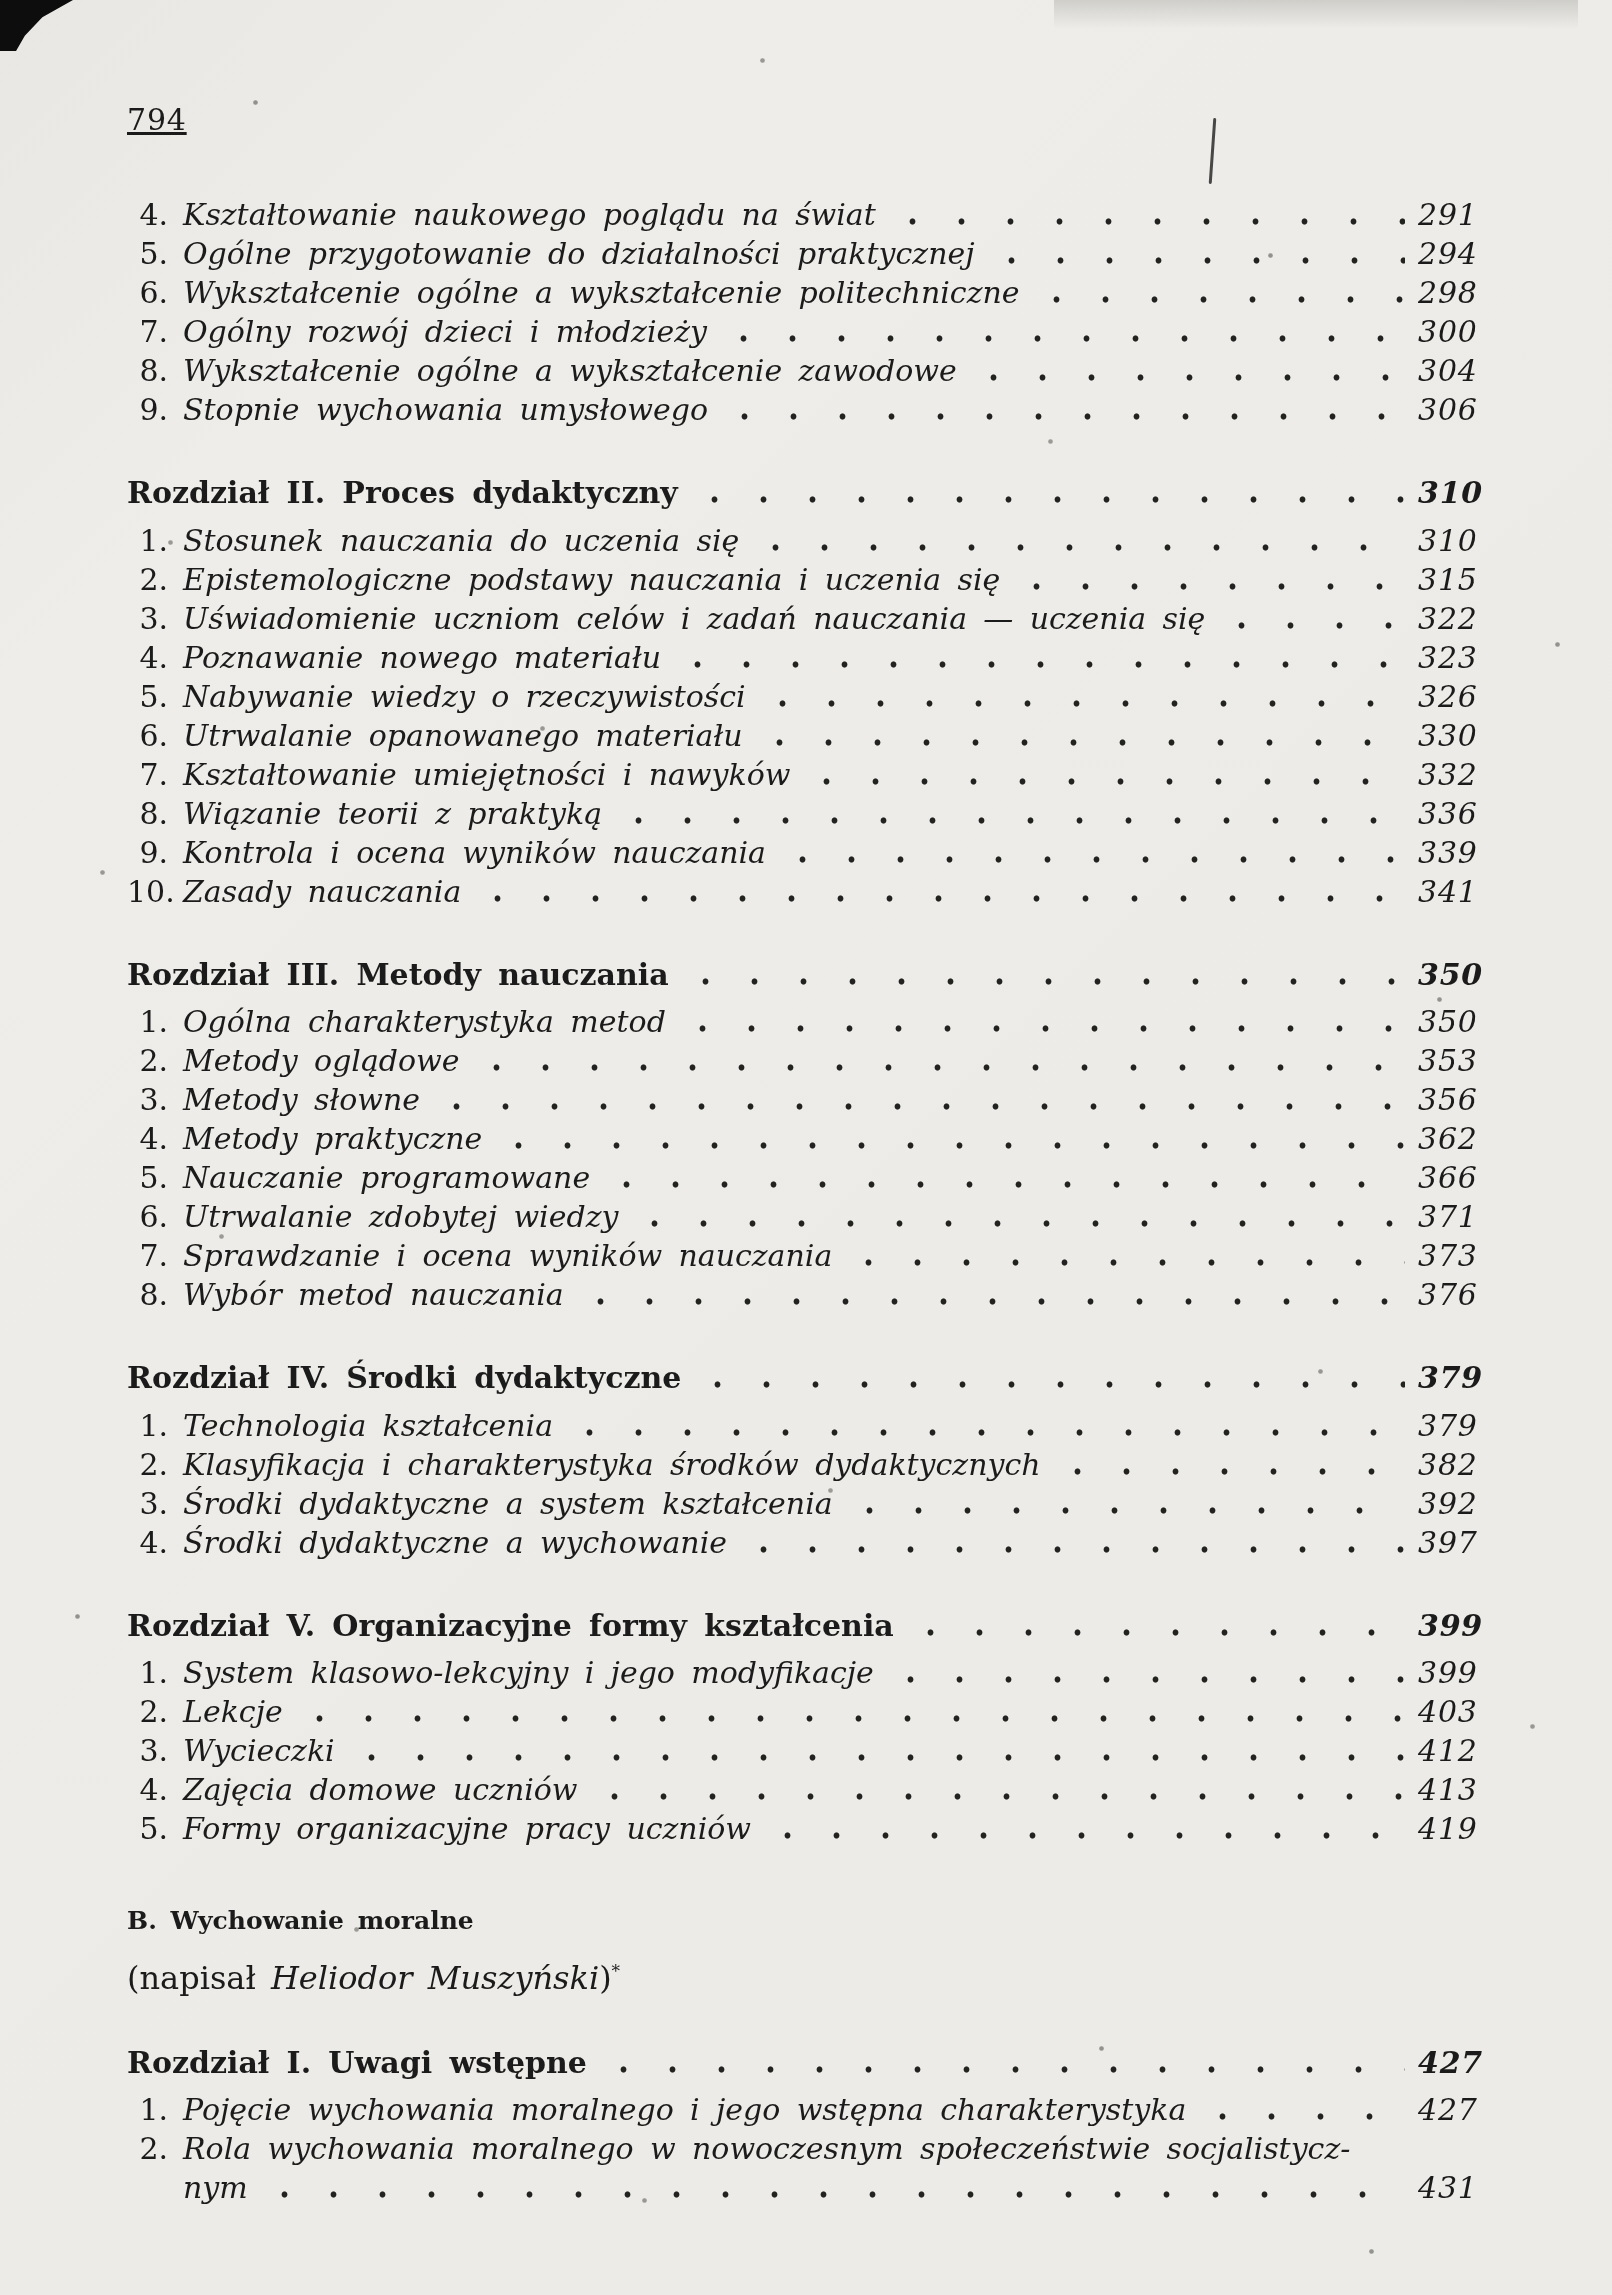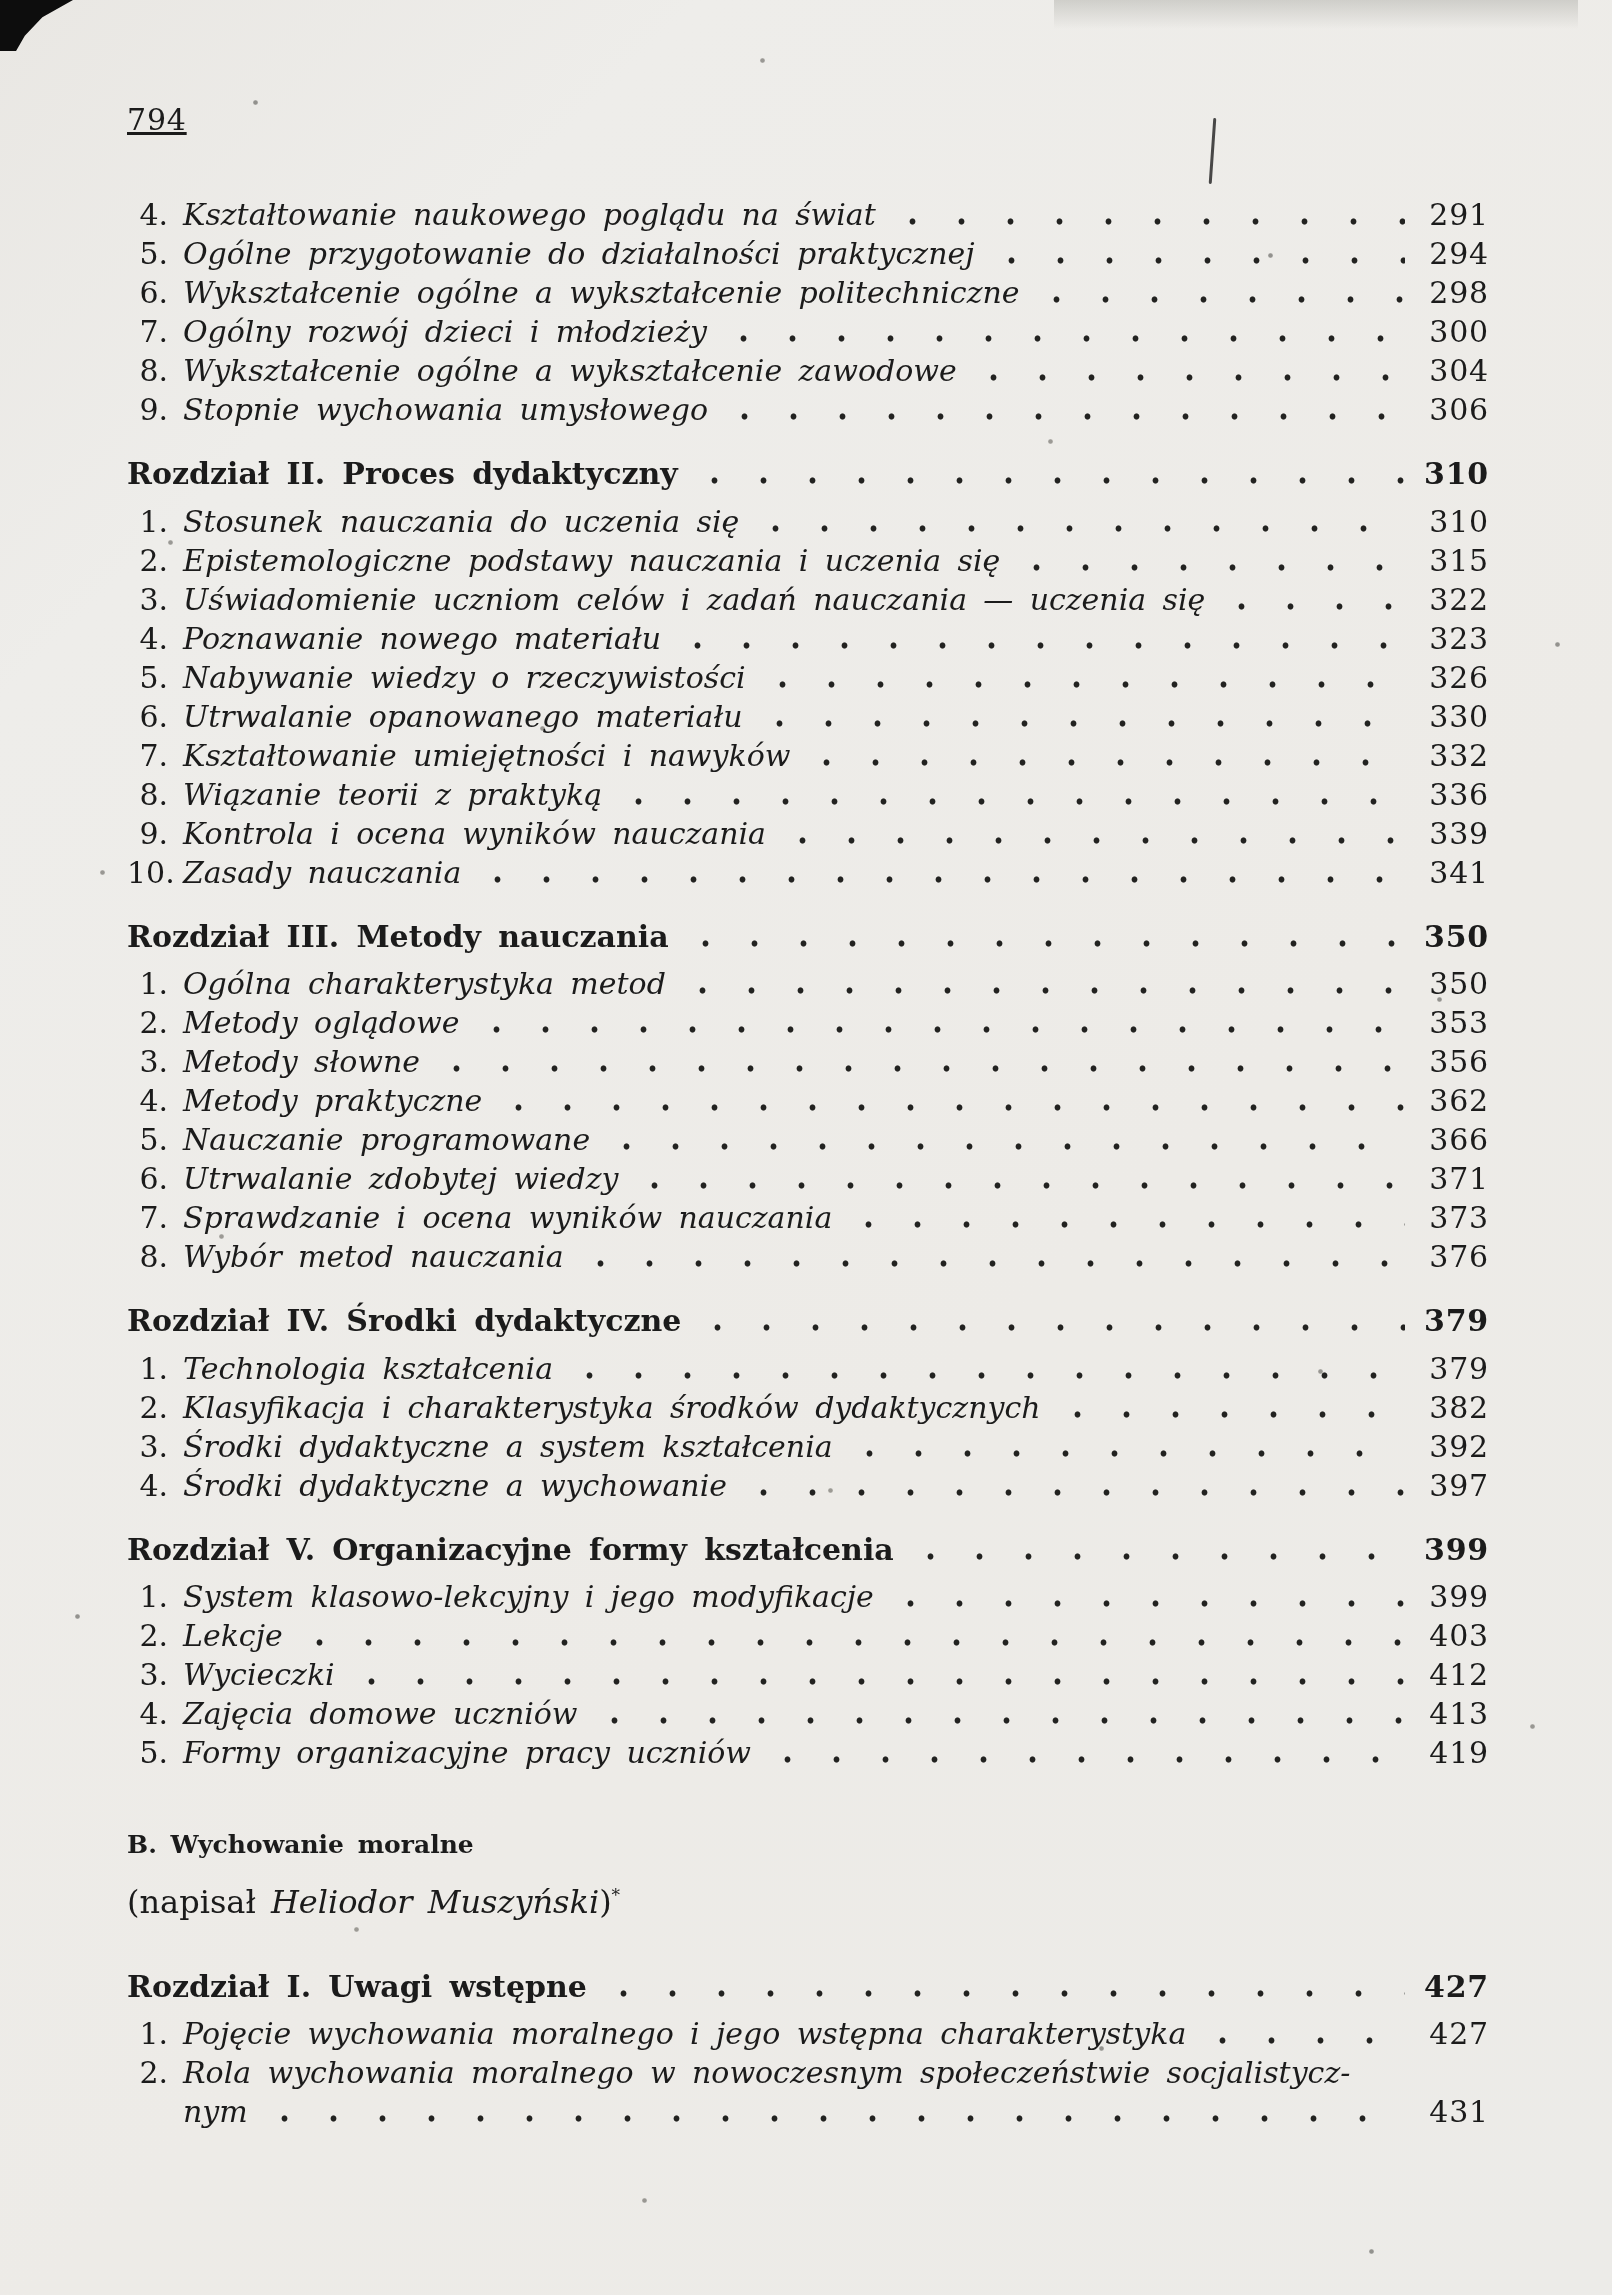--- a/index.html
+++ b/index.html
@@ -46,41 +46,42 @@
     position:absolute;
     left:127px;top:100px;
     width:1362px;
   }
   .page-number{
     font-size:30px;line-height:39px;
     letter-spacing:0.8px;
     text-decoration:underline;
   }
   .toc{margin-top:56px;}
-  .toc-section + .toc-section{margin-top:25px;}
+  .toc-section + .toc-section{margin-top:44px;}
 
   .row{display:flex;line-height:39px;font-size:30px;}
   .heading-row{font-weight:bold;margin-bottom:8.5px;}
   .heading-text{flex-shrink:0;word-spacing:6.8px;}
   .item-num{
     flex-shrink:0;width:41px;text-align:right;margin-right:15px;
   }
   .item-title{flex-shrink:0;word-spacing:6.8px;font-style:italic;}
   .no-num .item-title{margin-left:13.5px;}
   .leader{
     flex:1 1 auto;min-width:22px;
     background-image:radial-gradient(circle, #222220 2.5px, rgba(0,0,0,0) 3.3px);
     background-size:49px 8.5px;
     background-repeat:repeat-x;
     background-position:12px 22px;
     margin-right:3.4px;
   }
   .page-num{
-    flex-shrink:0;width:71px;text-align:right;margin-left:10px;
+    flex-shrink:0;width:71px;margin-left:10px;
     letter-spacing:0.8px;
+    font-style:italic;
   }
 
   .part-b{margin-top:51px;}
   .part-b-title{
     font-size:25px;font-weight:bold;line-height:44px;word-spacing:5px;
   }
   .byline{
     margin-top:13.5px;font-size:32px;line-height:42px;word-spacing:5px;
   }
   .byline .author{font-style:italic;}

